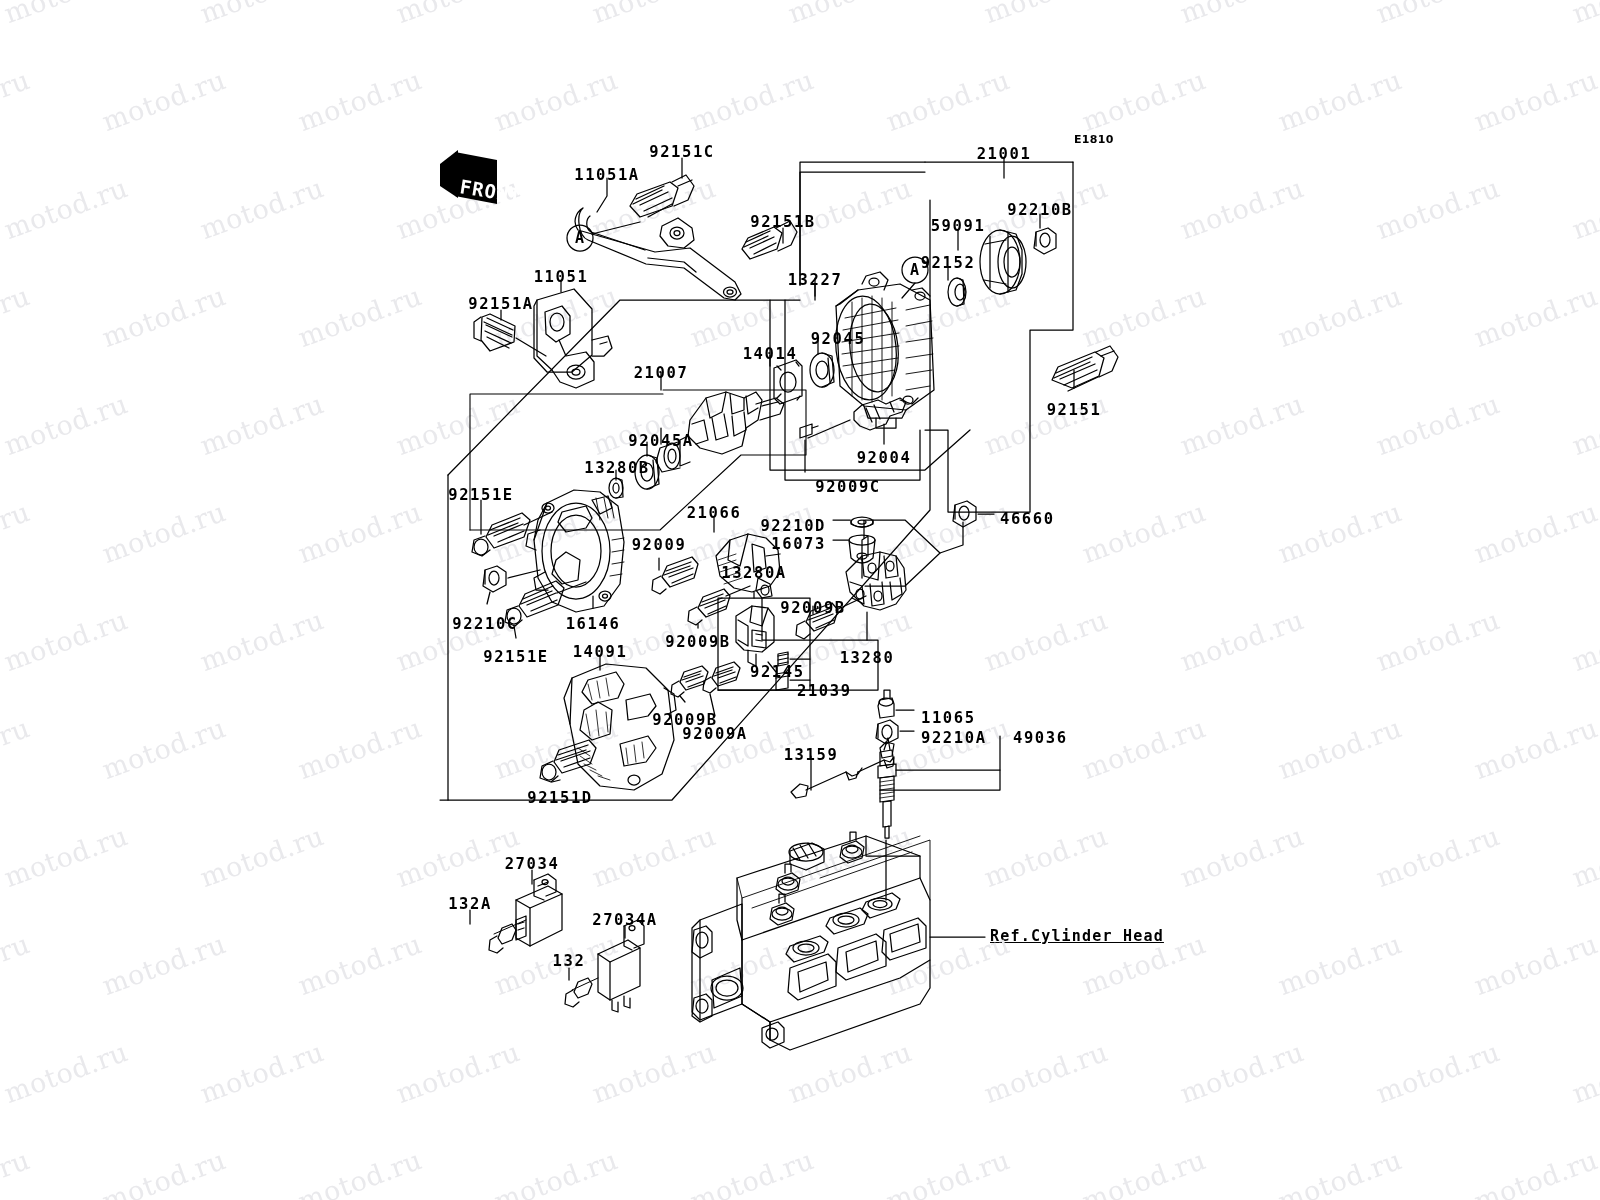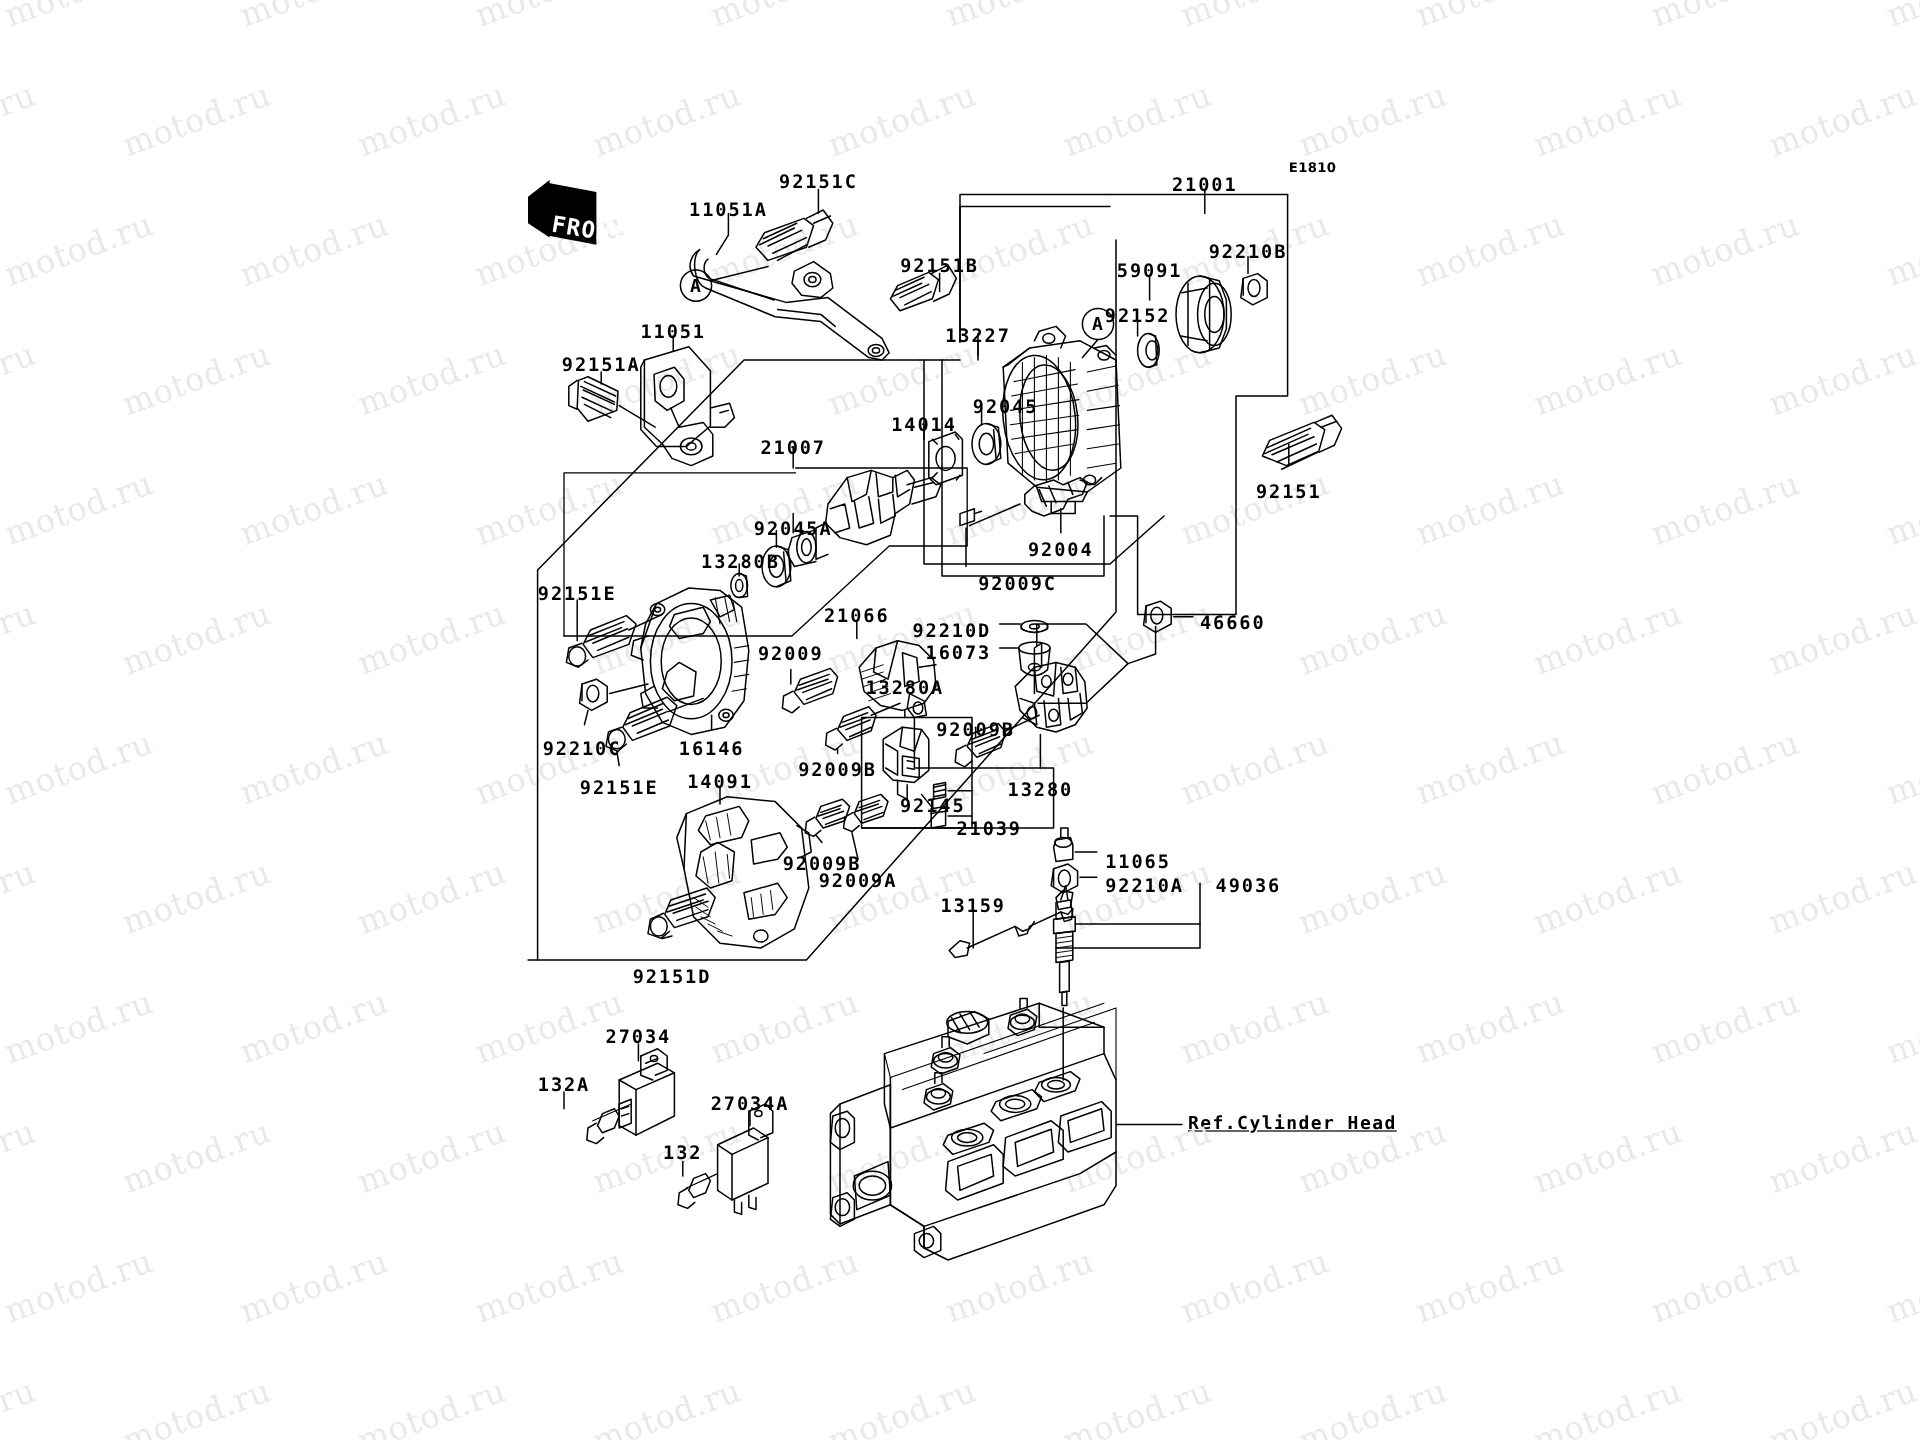--- a/index.html
+++ b/index.html
@@ -707,21 +707,21 @@
       <div class="lab ctr" style="left: 485px; top: 617px;">92210C</div>
       <div class="lab ctr" style="left: 593px; top: 617px;">16146</div>
       <div class="lab ctr" style="left: 516px; top: 650px;">92151E</div>
       <div class="lab ctr" style="left: 600px; top: 645px;">14091</div>
       <div class="lab ctr" style="left: 698px; top: 635px;">92009B</div>
       <div class="lab ctr" style="left: 867px; top: 651px;">13280</div>
       <div class="lab" style="left: 750px; top: 665px;">92145</div>
       <div class="lab" style="left: 797px; top: 684px;">21039</div>
       <div class="lab ctr" style="left: 685px; top: 713px;">92009B</div>
       <div class="lab ctr" style="left: 715px; top: 727px;">92009A</div>
-      <div class="lab ctr" style="left: 560px; top: 791px; margin-top: 16px;">92151D</div>
+      <div class="lab ctr" style="left: 560px; top: 791px;">92151D</div>
       <div class="lab ctr" style="left: 815px; top: 273px;">13227</div>
       <div class="lab ctr" style="left: 818px; top: 332px; margin-left: 20px;">92045</div>
       <div class="lab ctr" style="left: 770px; top: 347px;">14014</div>
       <div class="lab ctr" style="left: 884px; top: 451px; text-align: right;">92004</div>
       <div class="lab ctr" style="left: 848px; top: 480px;">92009C</div>
       <div class="lab ctr" style="left: 1004px; top: 147px;">21001</div>
       <div class="lab ctr" style="left: 958px; top: 219px;">59091</div>
       <div class="lab ctr" style="left: 1040px; top: 203px;">92210B</div>
       <div class="lab ctr" style="left: 948px; top: 256px;">92152</div>
       <div class="lab ctr" style="left: 1074px; top: 403px;">92151</div>

